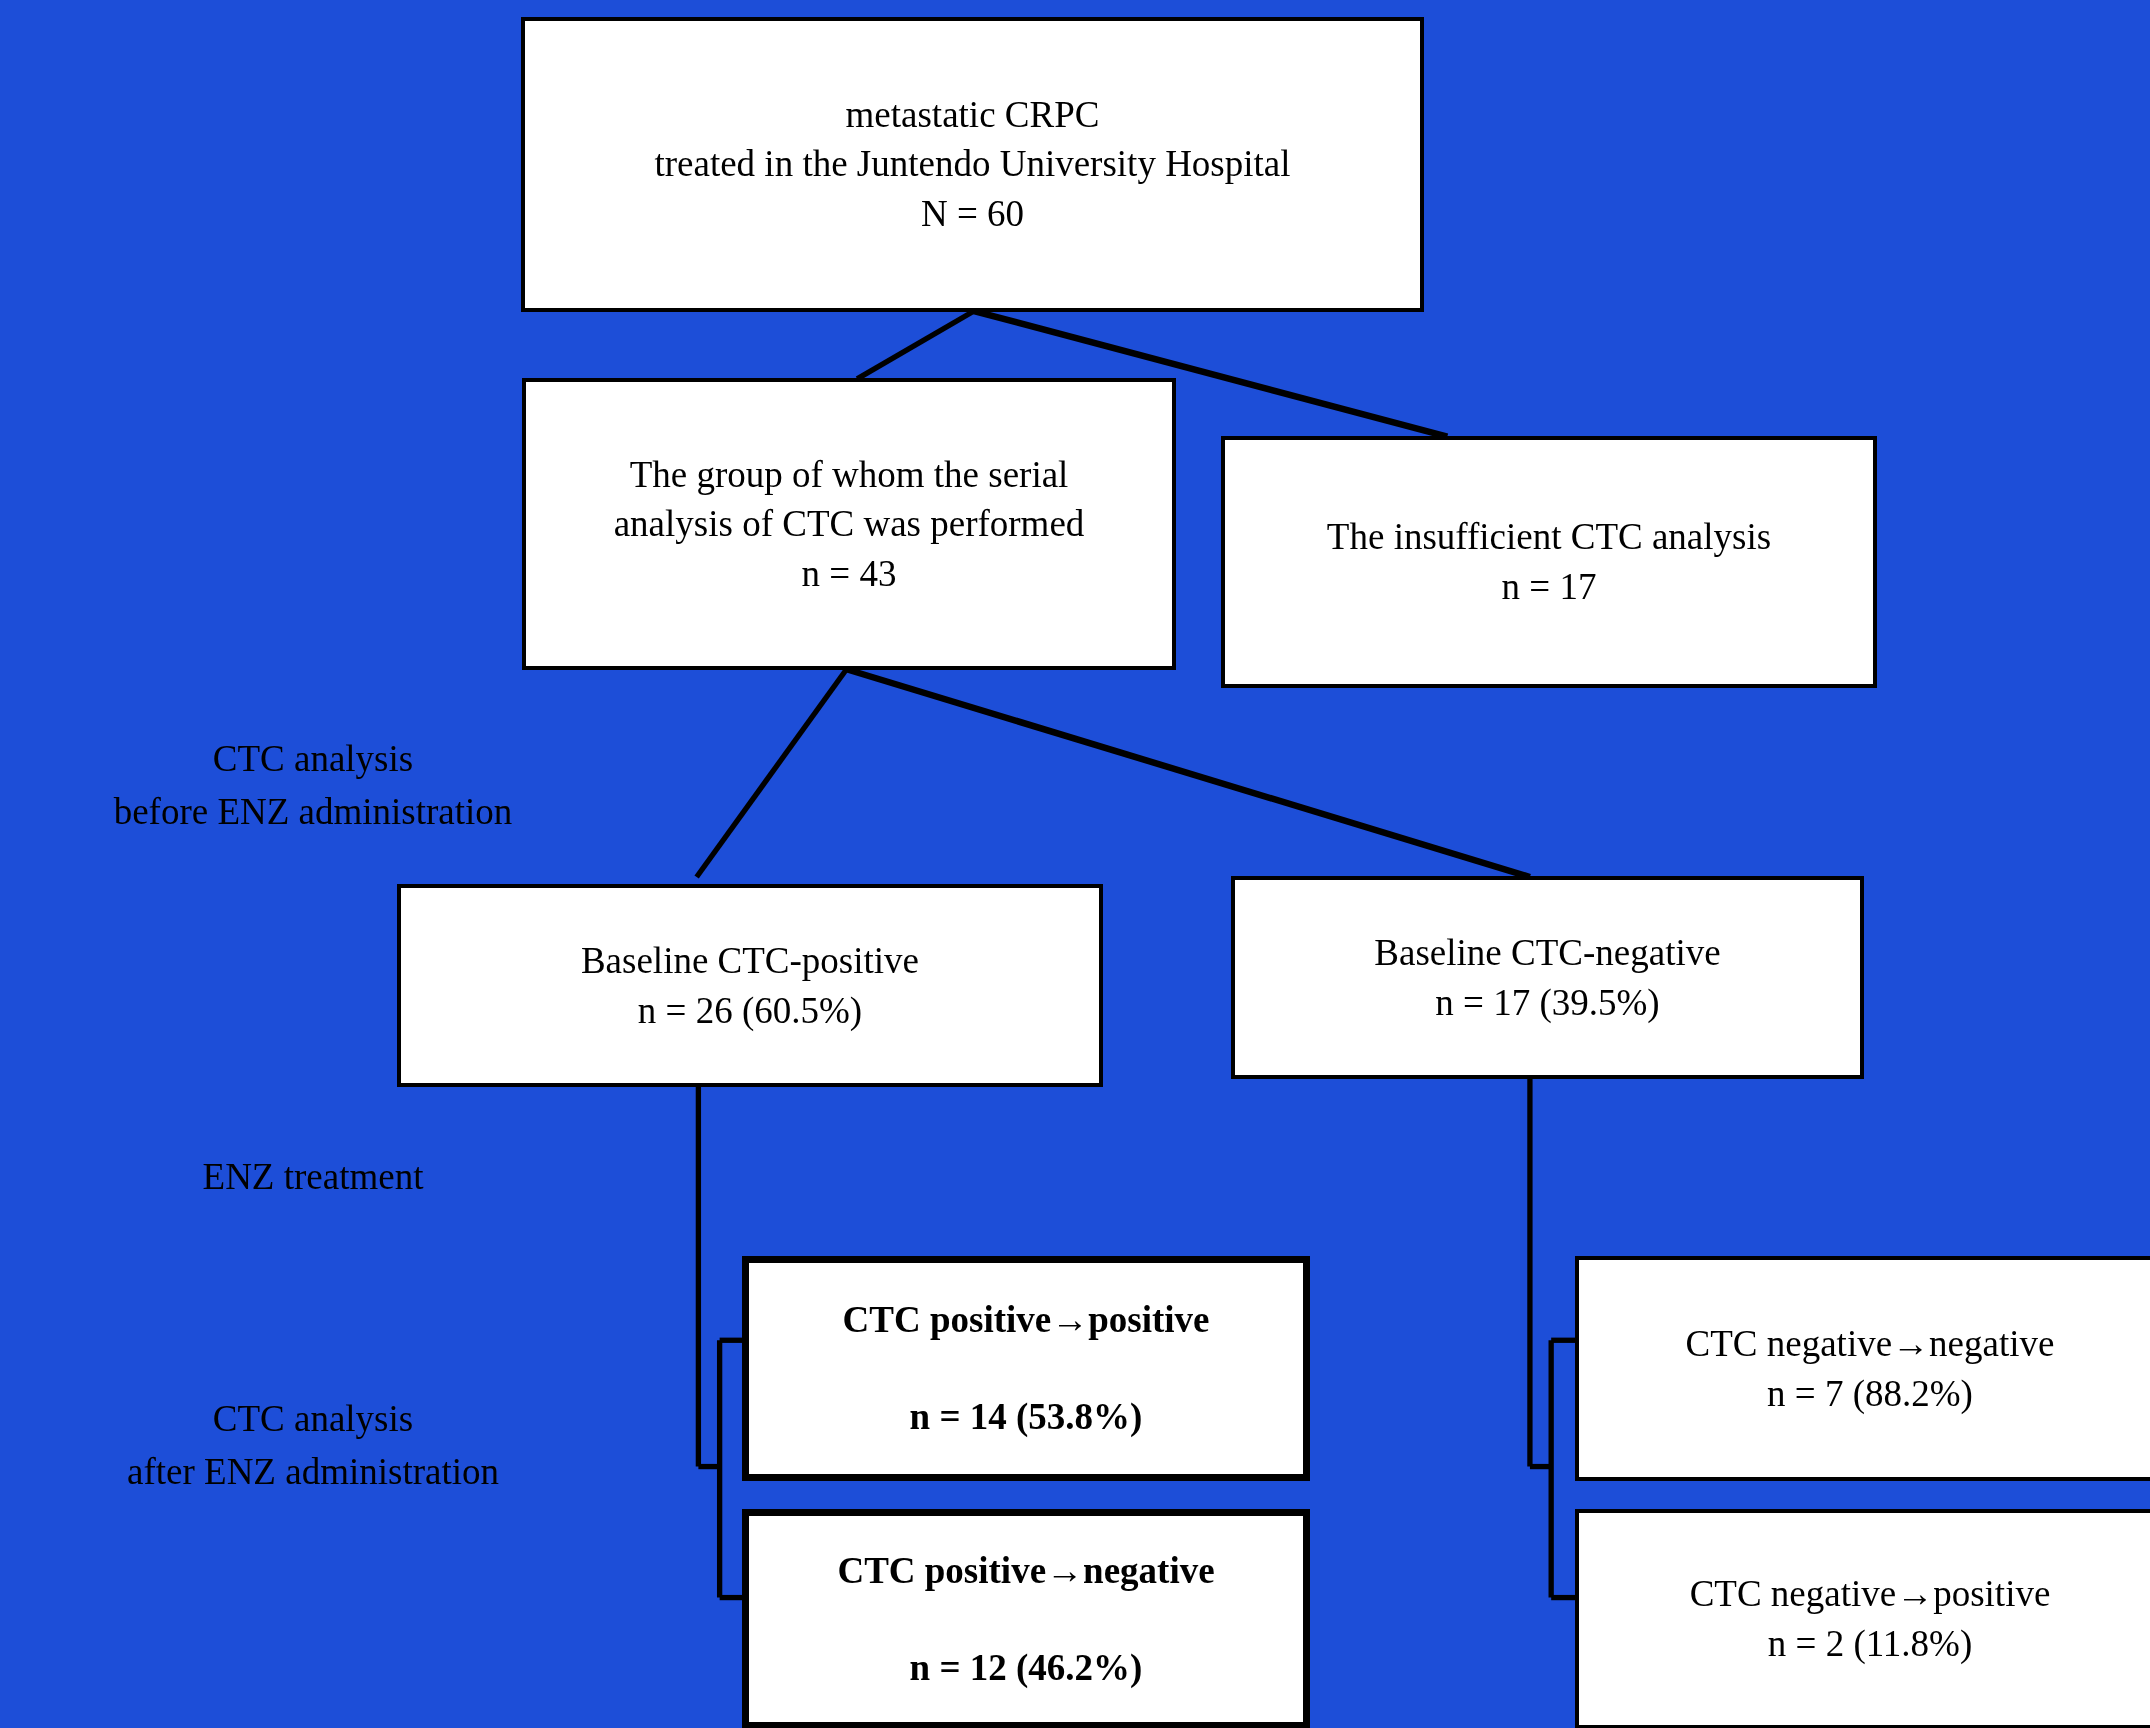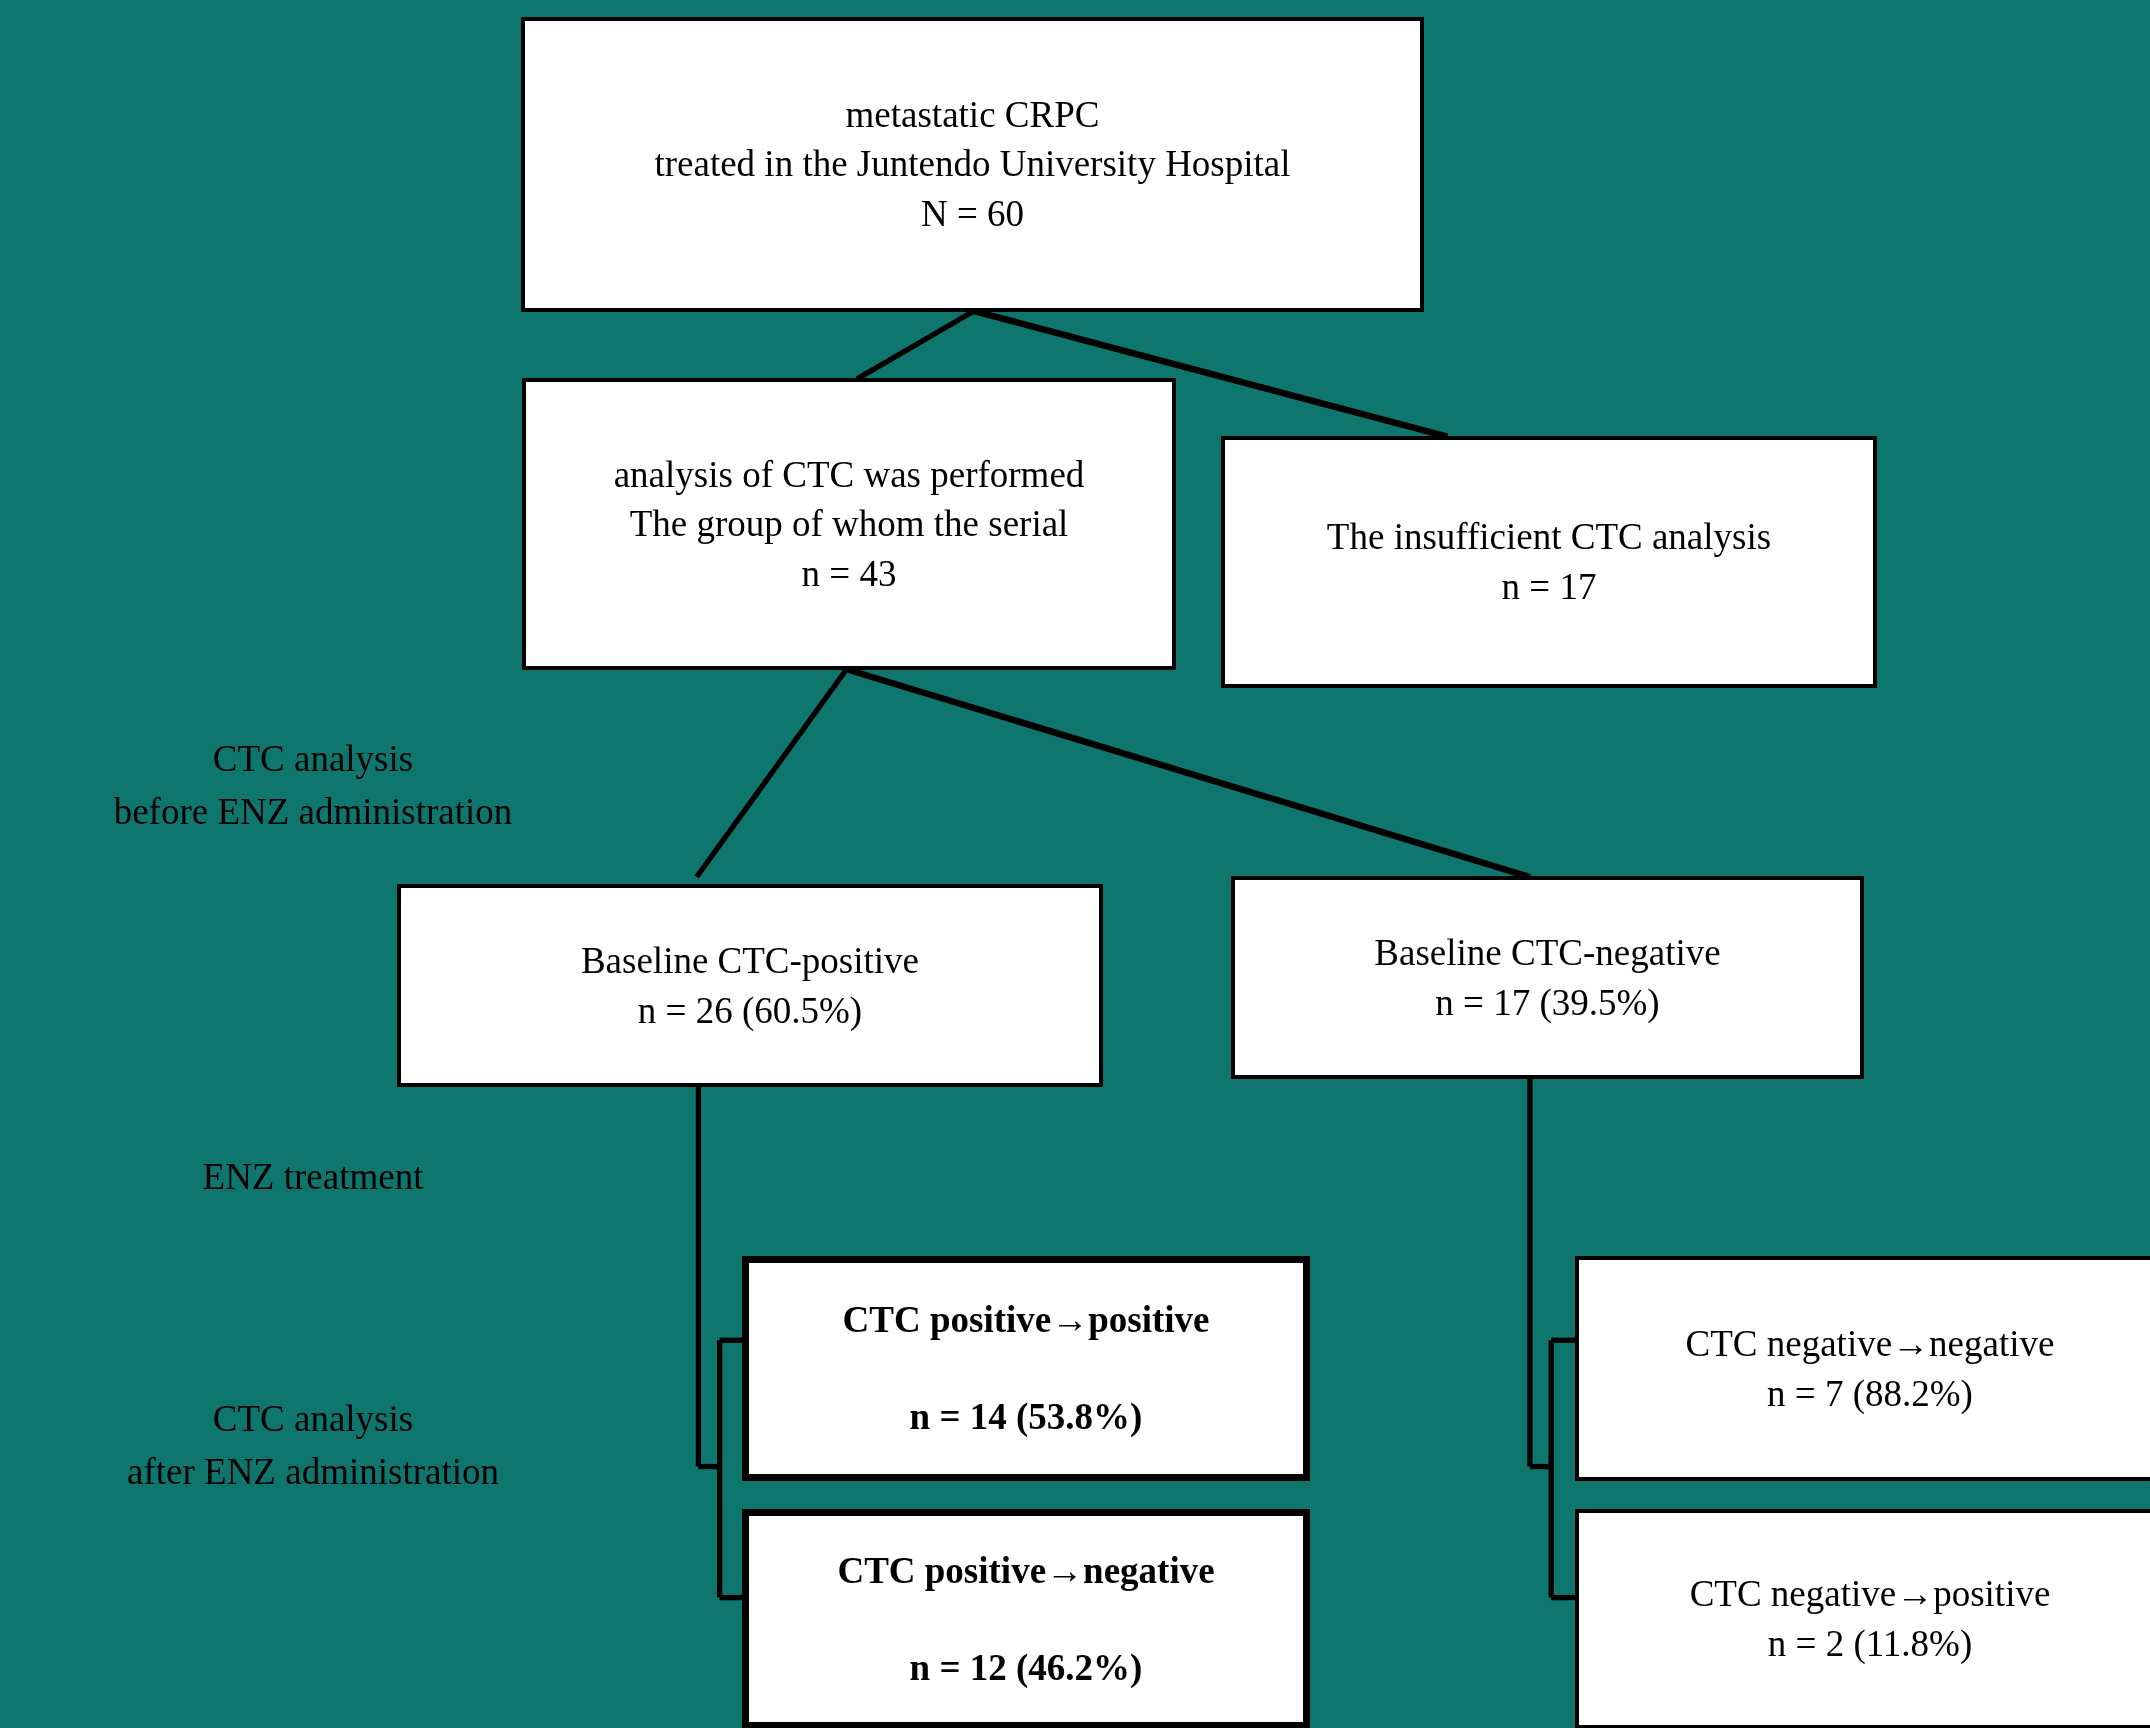--- a/index.html
+++ b/index.html
@@ -1,20 +1,20 @@
 <!DOCTYPE html>
 <html style="font-size:9.4px"><head>
 <meta charset="utf-8">
 <style>
   html,body{margin:0;padding:0;background:#ffffff;}
   #page{
     position:relative;
     width:2151px;
     height:1728px;
-    background:#0f766e;
+    background:#1d4ed8;
     font-family:"Liberation Serif","DejaVu Serif",serif;
     color:#000000;
     overflow:hidden;
   }
   .box{
     position:absolute;
     box-sizing:border-box;
     background:#ffffff;
     border:4.1px solid #000000;
     display:flex;
@@ -75,22 +75,22 @@
     <line x1="2628" y1="2707" x2="2672" y2="2707" stroke="#000" stroke-width="9"></line>
   </svg>
 
   <div class="box" style="left:521px; top:16.5px; width:903px; height:295px;">
     <span class="ln">metastatic CRPC</span>
     <span class="ln">treated in the Juntendo University Hospital</span>
     <span class="ln">N = 60</span>
   </div>
 
   <div class="box" style="left:522px; top:378px; width:654px; height:292px;">
+    <span class="ln">The group of whom the serial</span>
     <span class="ln">analysis of CTC was performed</span>
-    <span class="ln">The group of whom the serial</span>
     <span class="ln">n = 43</span>
   </div>
 
   <div class="box" style="left:1221px; top:436px; width:656px; height:252px;">
     <span class="ln">The insufficient CTC analysis</span>
     <span class="ln">n = 17</span>
   </div>
 
   <div class="box" style="left:397px; top:876px; width:706px; height:203px;margin-top:8px;">
     <span class="ln">Baseline CTC-positive</span>

